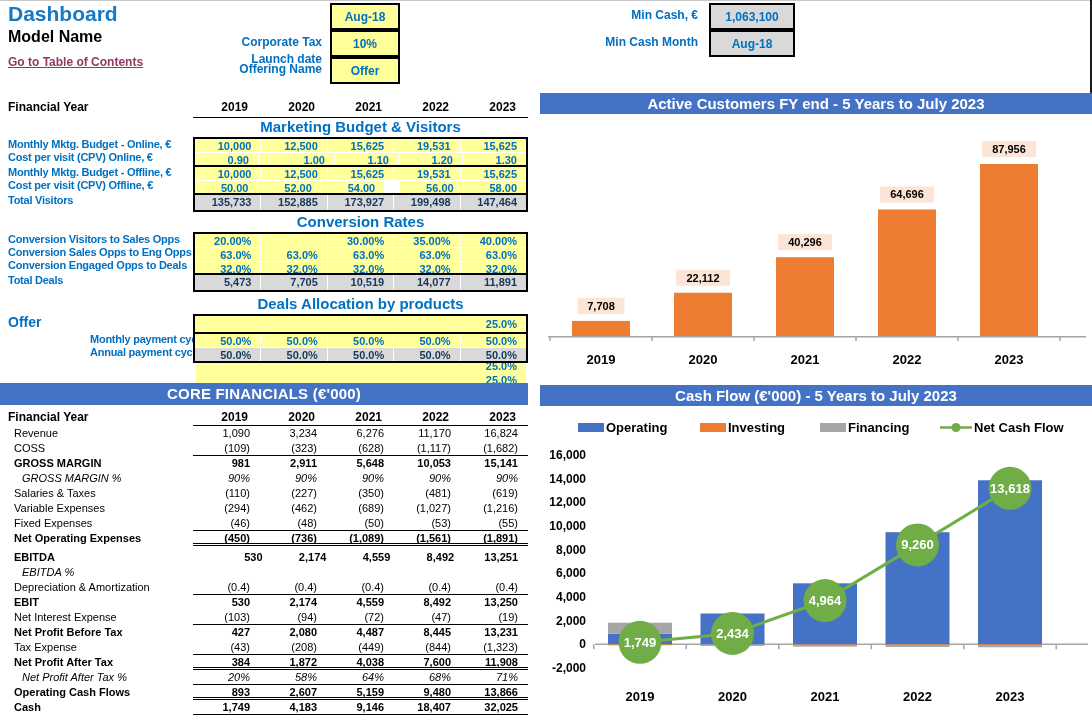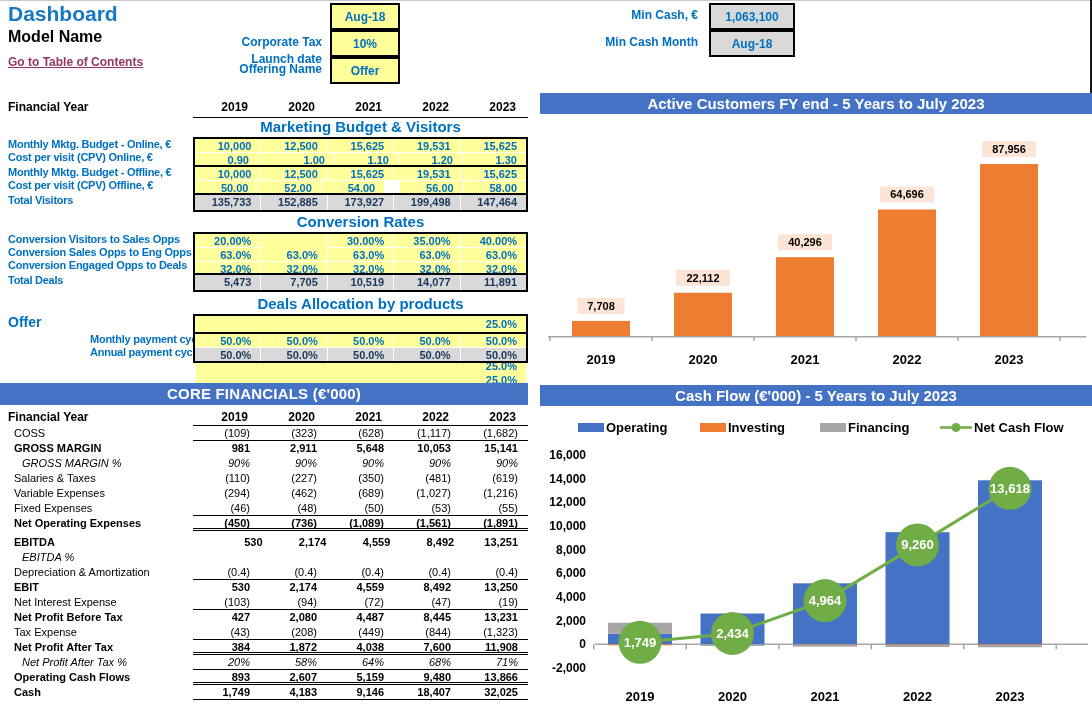--- a/index.html
+++ b/index.html
@@ -228,20 +228,30 @@
   </div>
   <div class="core-table">
       <div class="crow fyhead">
         <div class="clabel">Financial Year</div>
         <div class="cnums">
           <span>2019</span>
           <span>2020</span>
           <span>2021</span>
           <span>2022</span>
           <span>2023</span>
+        </div>
+      </div>
+      <div class="crow">
+        <div class="clabel">Revenue</div>
+        <div class="cnums">
+          <span>1,090</span>
+          <span>3,234</span>
+          <span>6,276</span>
+          <span>11,170</span>
+          <span>16,824</span>
         </div>
       </div>
       <div class="crow">
         <div class="clabel">COSS</div>
         <div class="cnums bb">
           <span>(109)</span>
           <span>(323)</span>
           <span>(628)</span>
           <span>(1,117)</span>
           <span>(1,682)</span>

